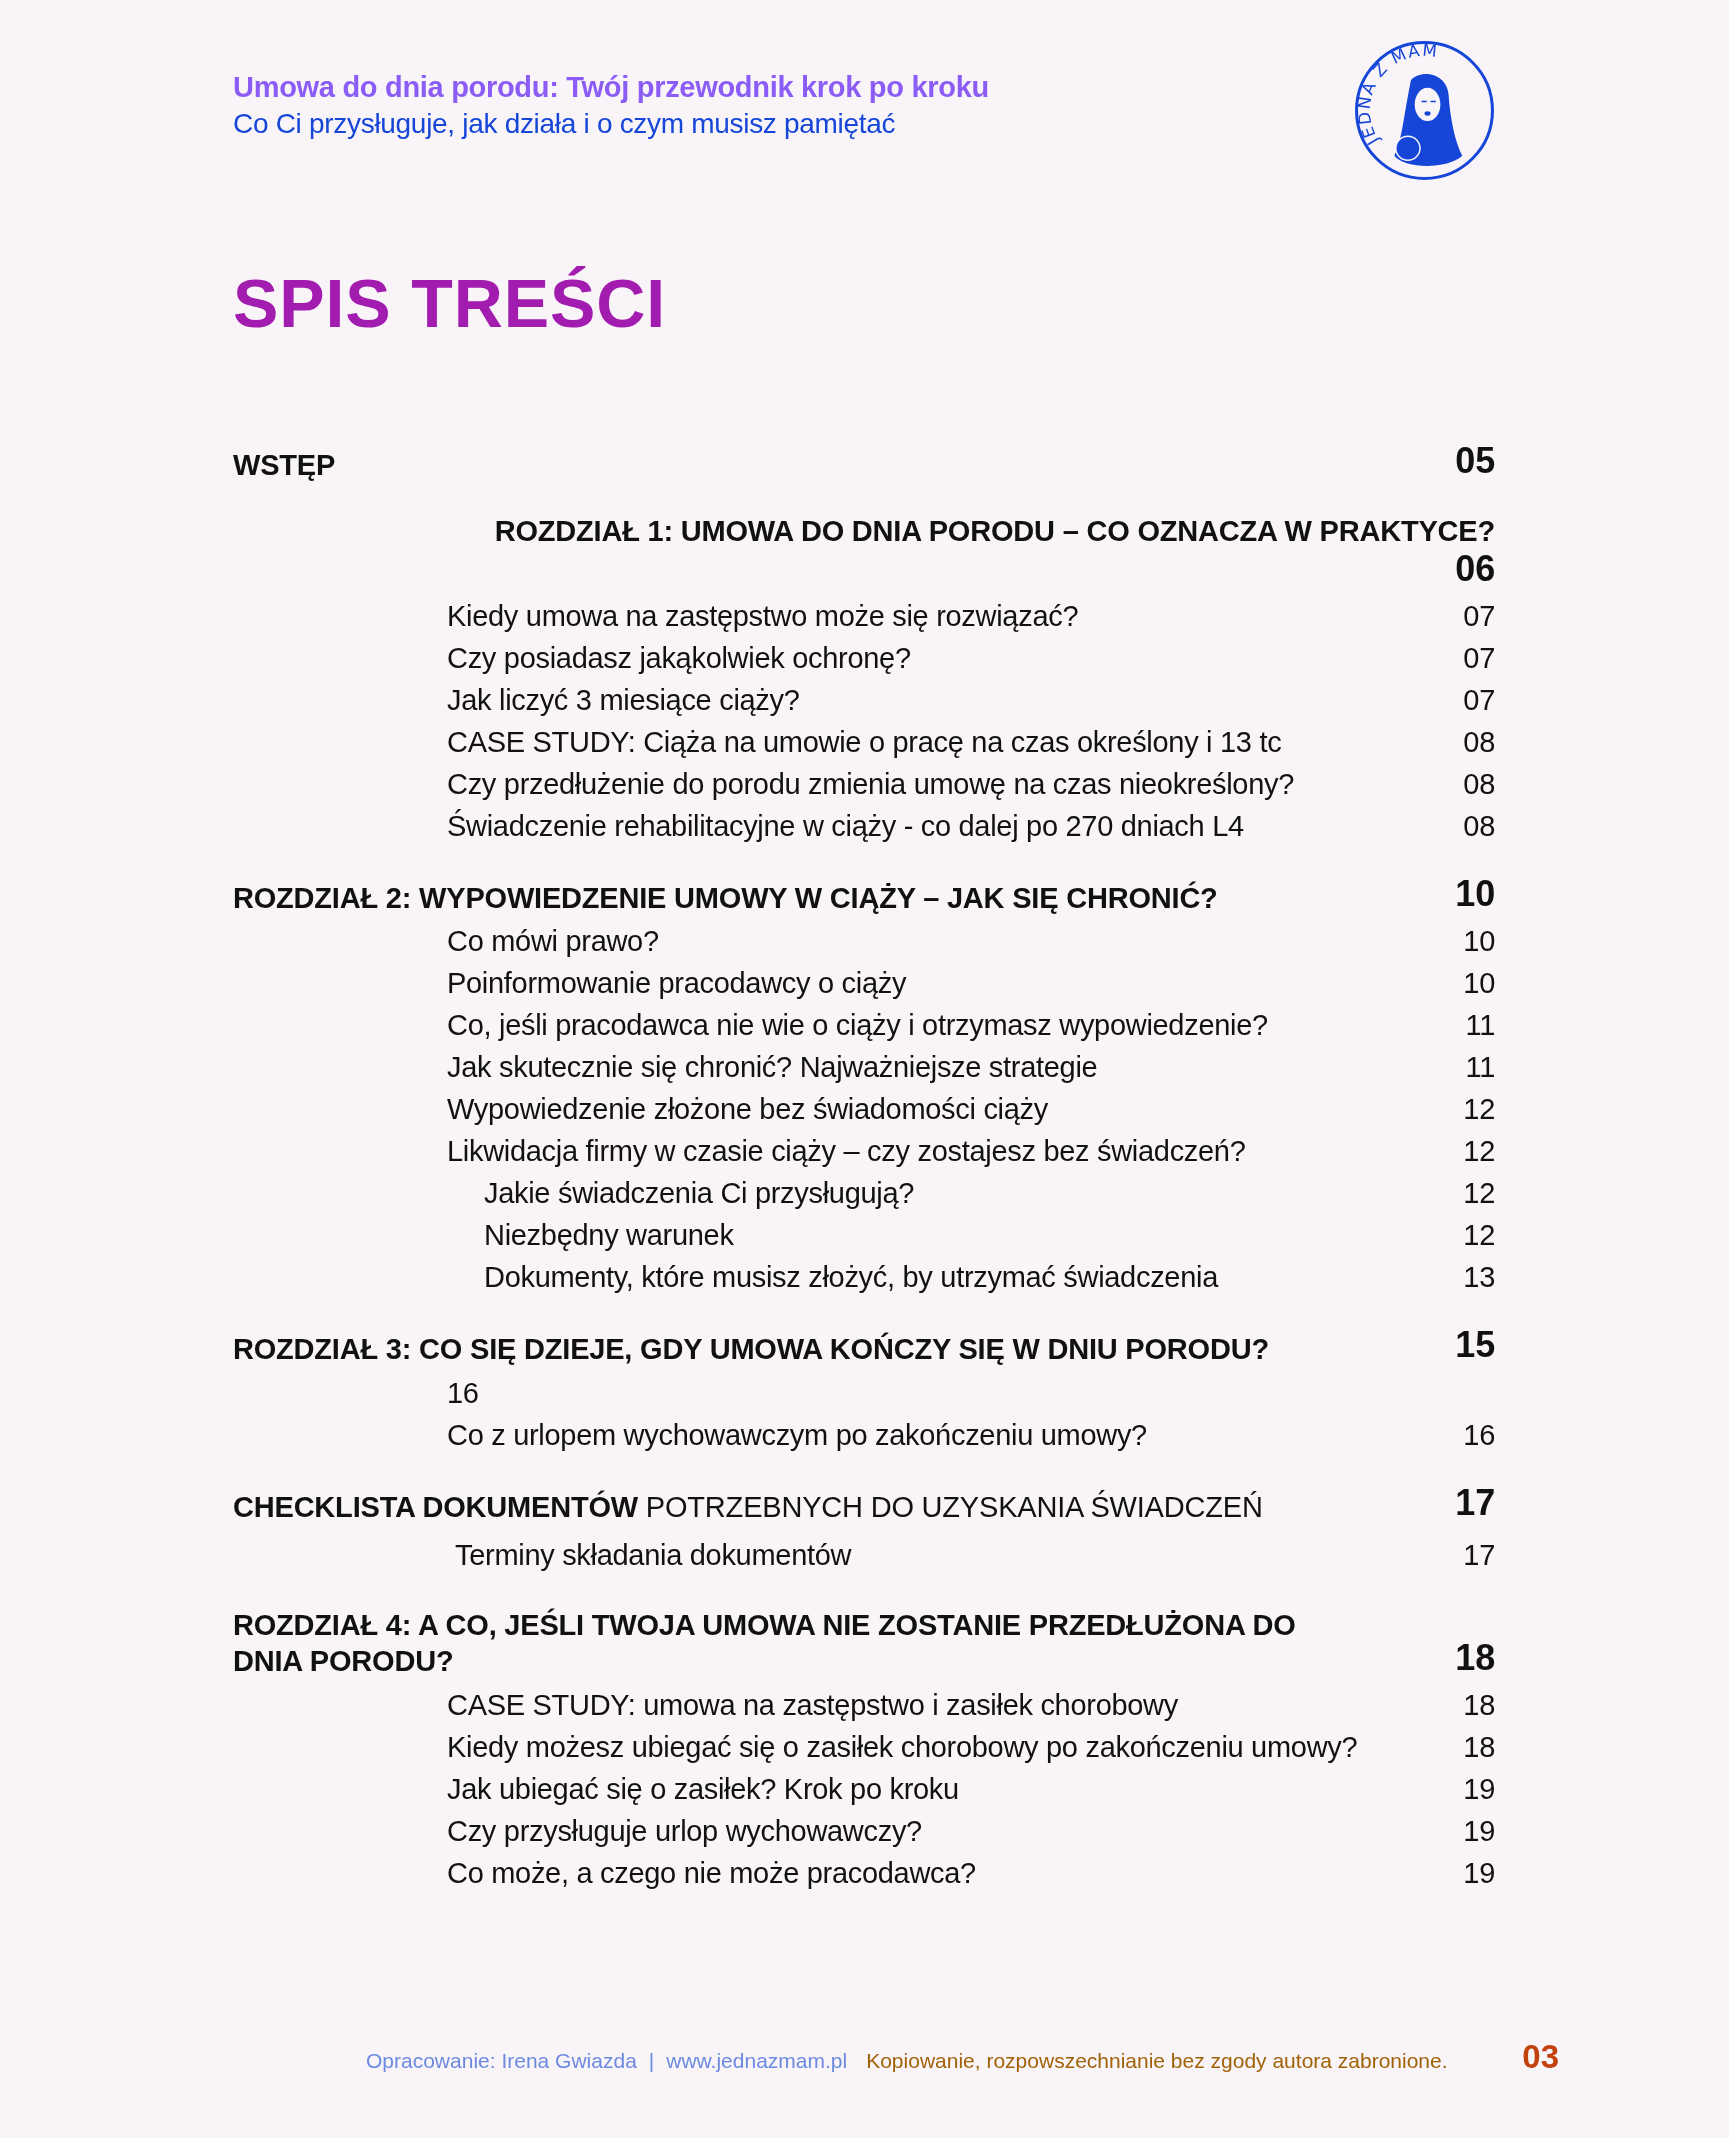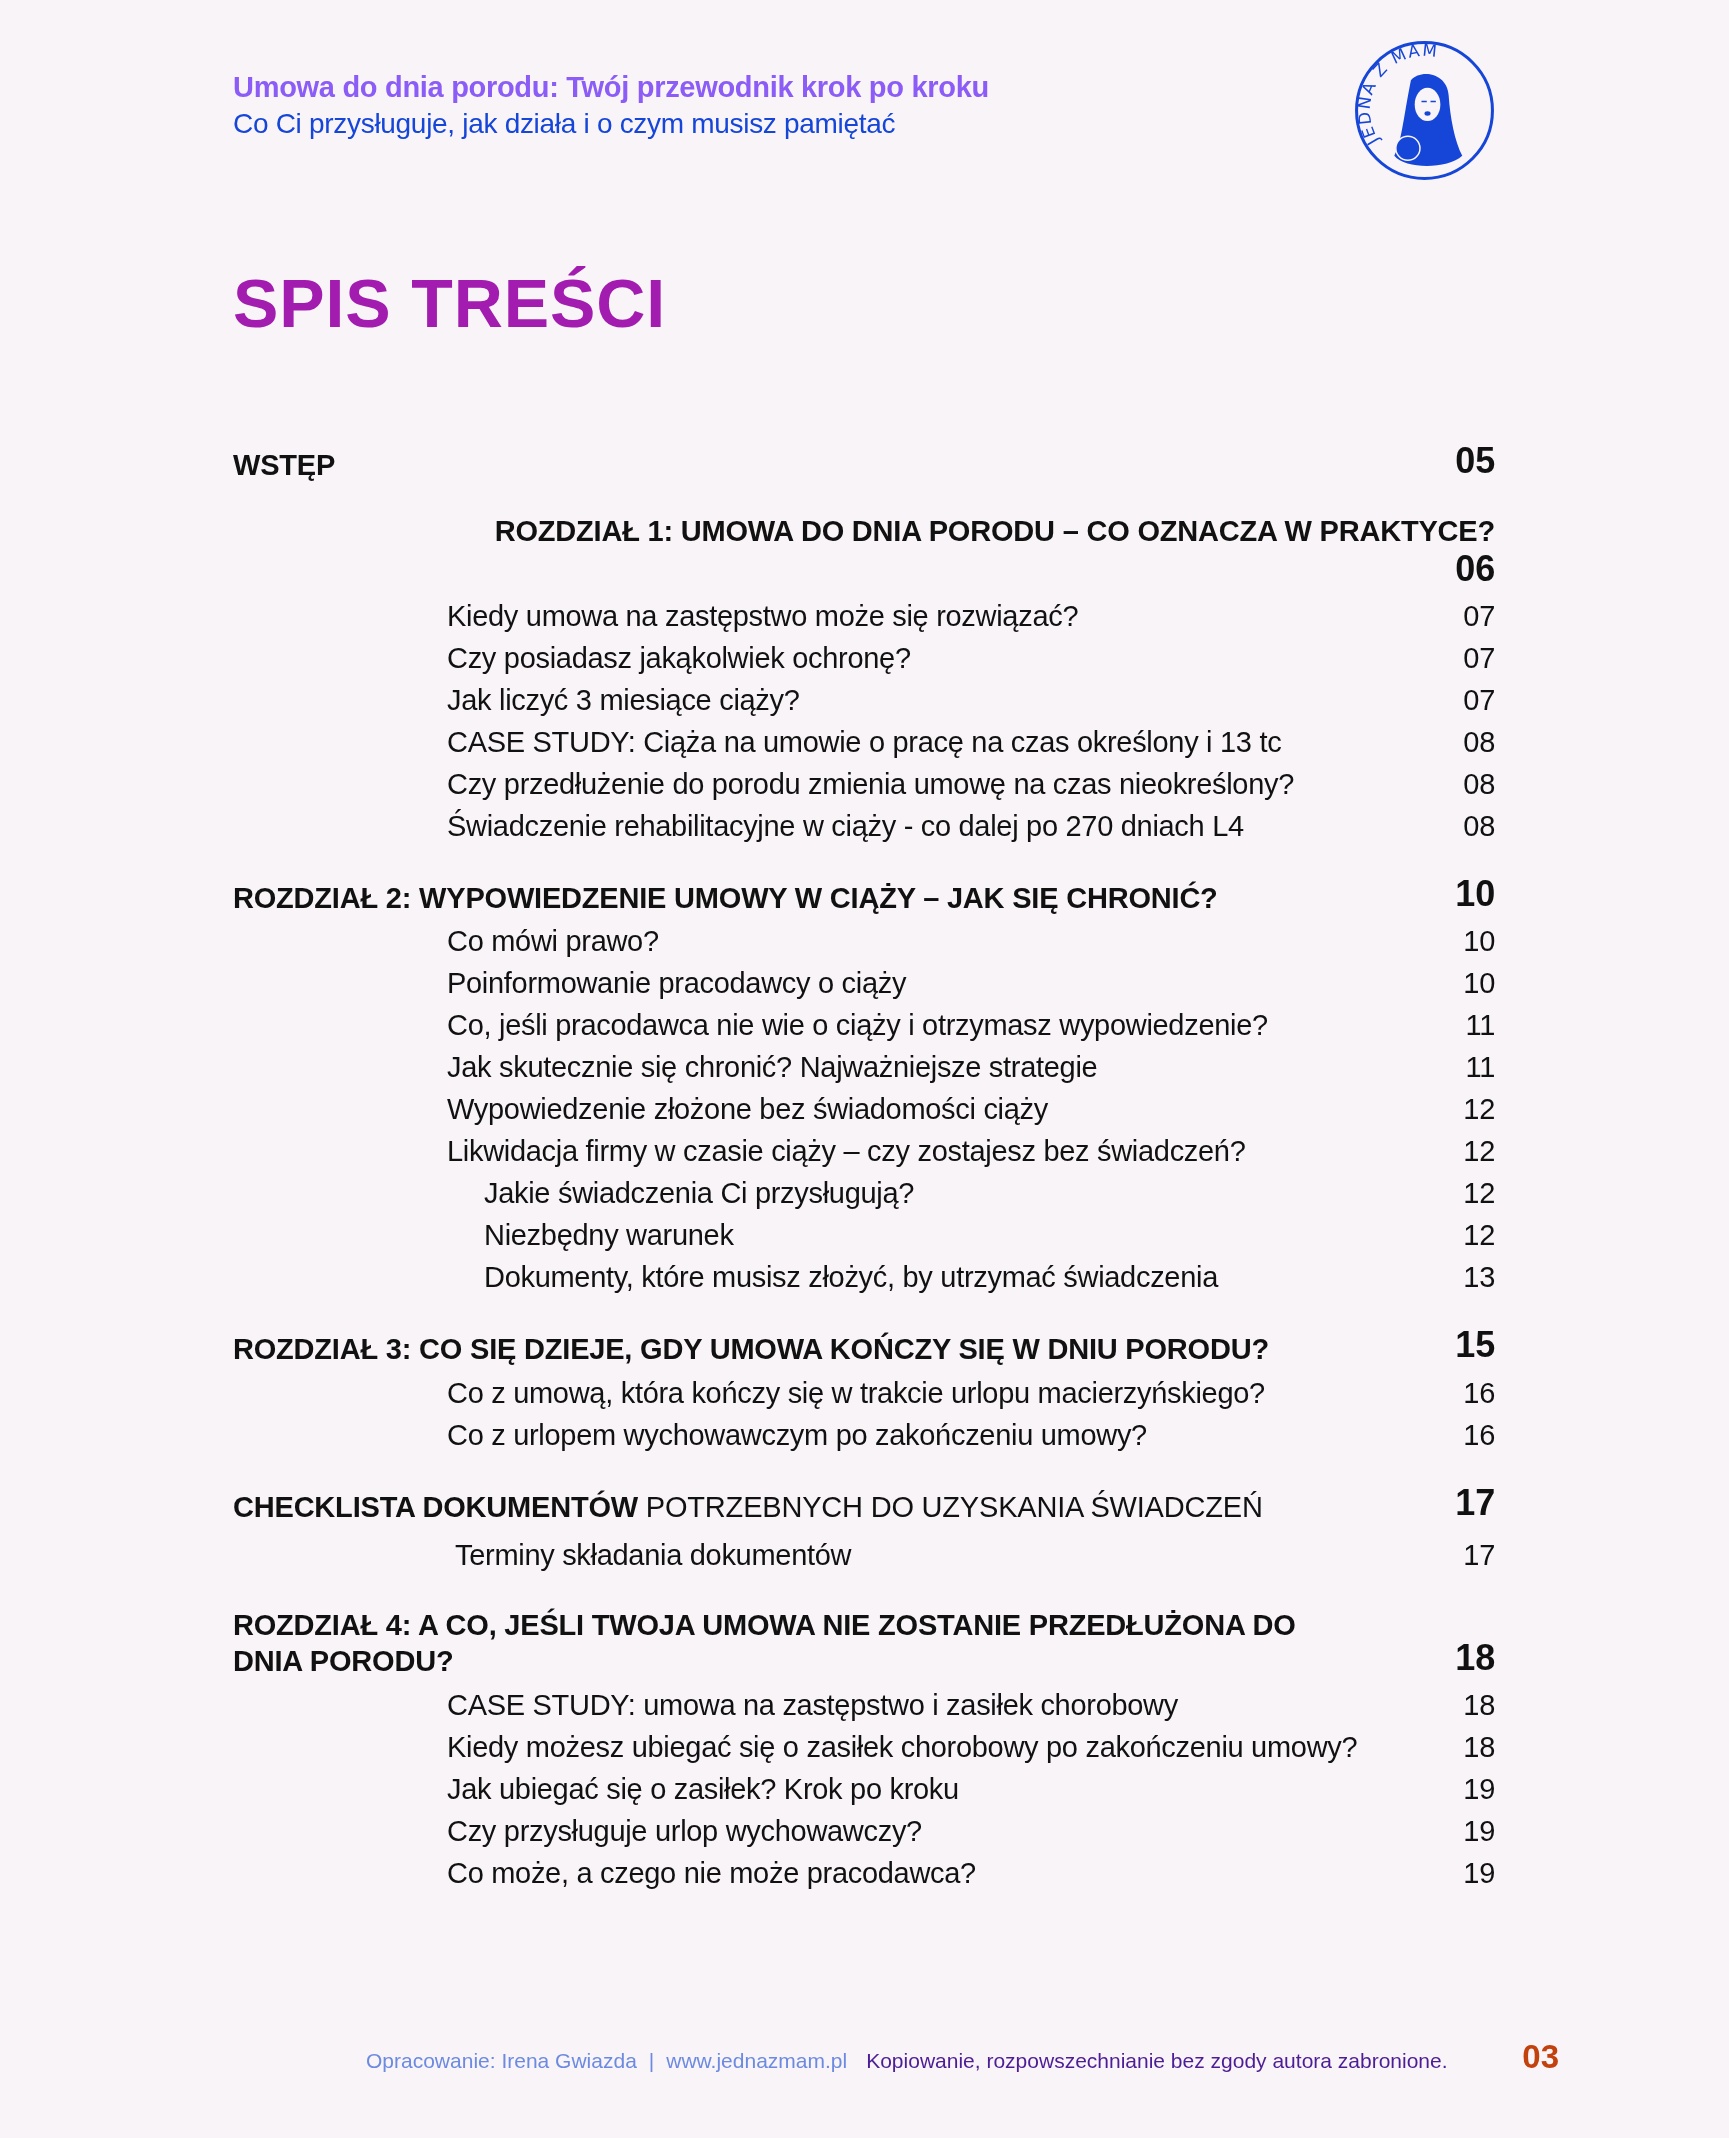--- a/index.html
+++ b/index.html
@@ -31,21 +31,21 @@
   }
   .sub-row.indent2 { padding-left: 251px; }
   .sub-row.indent3 { padding-left: 222px; }
   .light { font-weight: normal; }
   .footer {
     position: absolute; left: 366px; top: 2038px; width: 1193px;
     display: flex; align-items: baseline; font-size: 21px;
   }
   .f-light { color: #6c8ae0; }
   .f-sep { color: #6c8ae0; margin: 0 12px; }
-  .f-dark { color: #4c1d95; margin-left: 19px; }
+  .f-dark { color: #a16207; margin-left: 19px; }
   .f-page { margin-left: auto; font-size: 33px; font-weight: bold; color: #c2410c; text-align: right; }
 </style>
 </head>
 <body>
 
 <div class="header">
   <div class="header-title">Umowa do dnia porodu: Twój przewodnik krok po kroku</div>
   <div class="header-sub">Co Ci przysługuje, jak działa i o czym musisz pamiętać</div>
 </div>
 
@@ -144,21 +144,20 @@
         <span>13</span>
       </div>
   </div>
 
   <div class="sec-row" style="margin-top:26px;">
     <span>ROZDZIAŁ 3: CO SIĘ DZIEJE, GDY UMOWA KOŃCZY SIĘ W DNIU PORODU?</span>
     <span class="num">15</span>
   </div>
   <div style="margin-top:5.2px;">
     <div class="sub-row">
-        <span>Co z umową, która kończy się w trakcie urlopu macierzyńskiego?</span>
         <span>16</span>
       </div>
     <div class="sub-row">
         <span>Co z urlopem wychowawczym po zakończeniu umowy?</span>
         <span>16</span>
       </div>
   </div>
 
   <div class="sec-row" style="margin-top:26px;">
     <span><span>CHECKLISTA DOKUMENTÓW</span><span class="light"> POTRZEBNYCH DO UZYSKANIA ŚWIADCZEŃ</span></span>

